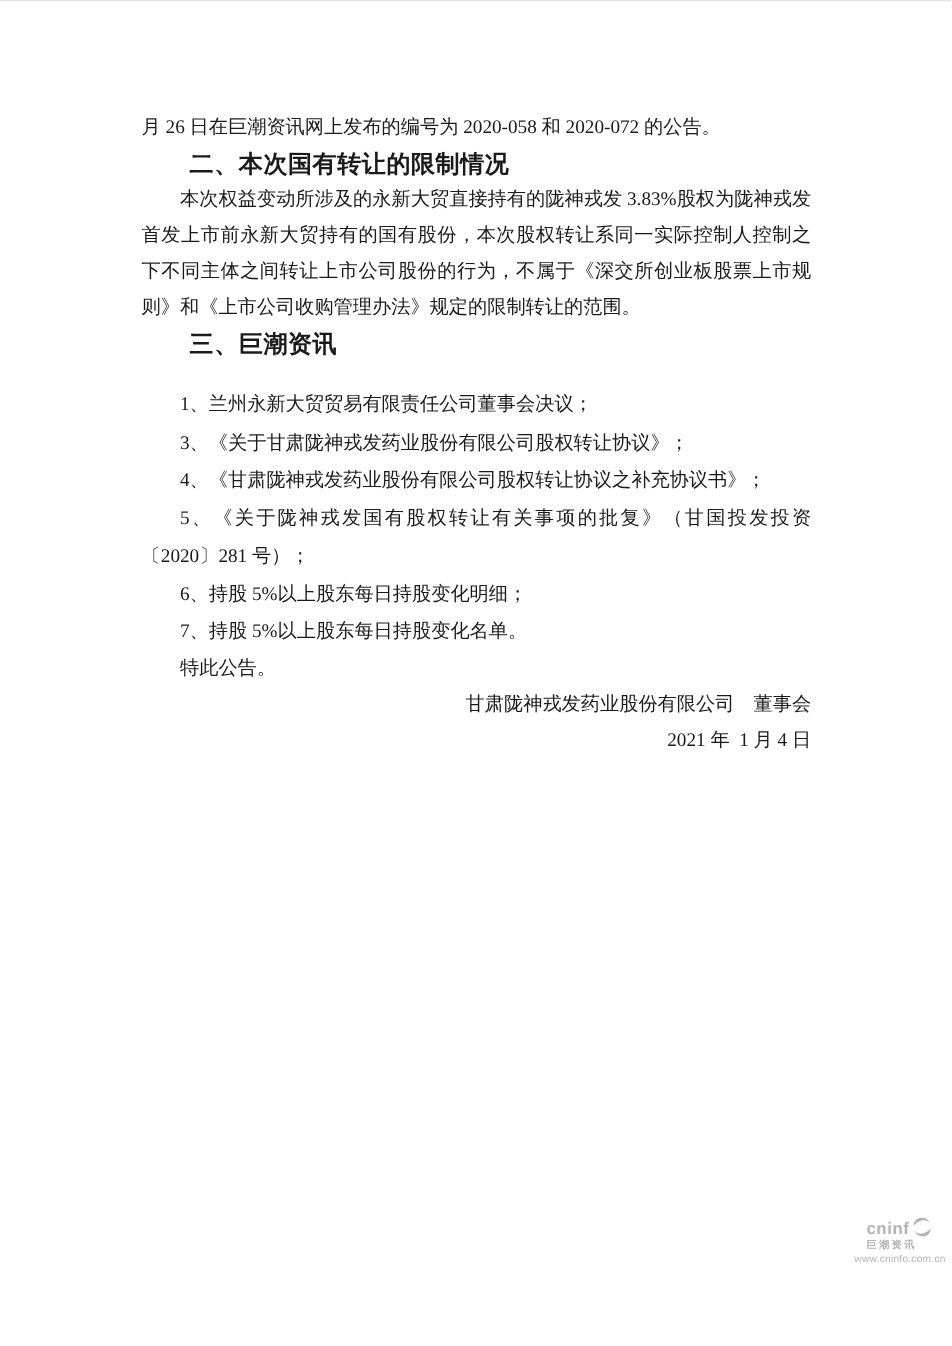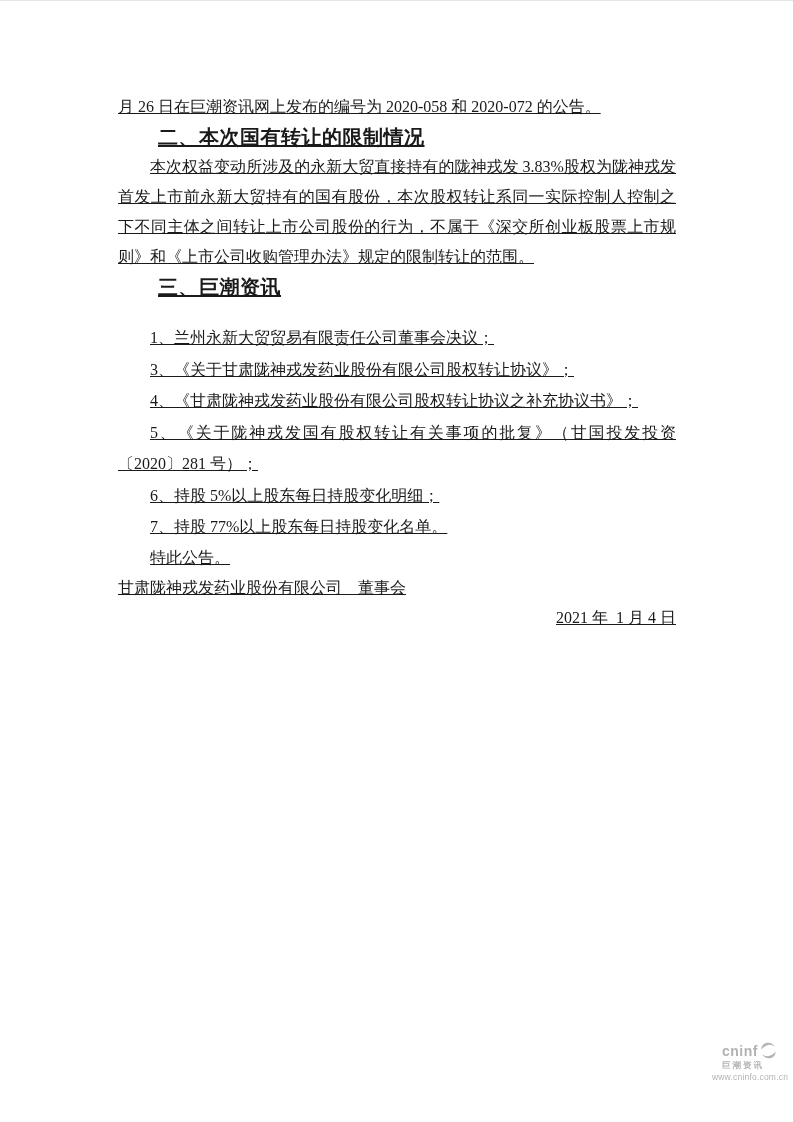--- a/index.html
+++ b/index.html
@@ -21,21 +21,20 @@
   .content {
     position: absolute;
     left: 118px;
     top: 91px;
     width: 558px;
     font-size: 16px;
   }
   .content p, .content h2 {
     margin: 0;
     padding: 0;
-    text-decoration: underline;
   }
   .intro-line {
     line-height: 30px;
   }
   .sec-heading {
     font-family: "Liberation Sans", "DejaVu Sans", sans-serif;
     font-weight: 700;
     font-size: 20px;
     line-height: 30px;
     text-indent: 2em;
@@ -58,31 +57,32 @@
     text-align: justify;
   }
   .closing {
     margin-top: 29px;
     line-height: 30px;
     text-indent: 2em;
   }
   .sig-company {
     margin-top: 57px;
     line-height: 30px;
+    text-align: right;
   }
   .sig-date {
     margin-top: 3px;
     line-height: 30px;
     text-align: right;
     padding-right: 3px;
     white-space: pre;
   }
   .watermark {
     position: absolute;
-    top: 1040px;
+    top: 1012px;
     right: 3px;
     width: 80px;
     color: #b3b3b3;
     font-family: "Liberation Sans", "DejaVu Sans", sans-serif;
     text-align: center;
     user-select: none;
   }
   .wm-row {
     display: flex;
     align-items: center;
@@ -129,21 +129,21 @@
     <p class="body-para">本次权益变动所涉及的永新大贸直接持有的陇神戎发 3.83%股权为陇神戎发首发上市前永新大贸持有的国有股份，本次股权转让系同一实际控制人控制之下不同主体之间转让上市公司股份的行为，不属于《深交所创业板股票上市规则》和《上市公司收购管理办法》规定的限制转让的范围。</p>
 
     <h2 class="sec-heading h-sec3">三、巨潮资讯</h2>
 
     <div class="doc-list">
       <p class="doc-item">1、兰州永新大贸贸易有限责任公司董事会决议；</p>
       <p class="doc-item">3、《关于甘肃陇神戎发药业股份有限公司股权转让协议》；</p>
       <p class="doc-item">4、《甘肃陇神戎发药业股份有限公司股权转让协议之补充协议书》；</p>
       <p class="doc-item">5、《关于陇神戎发国有股权转让有关事项的批复》（甘国投发投资〔2020〕281 号）；</p>
       <p class="doc-item">6、持股 5%以上股东每日持股变化明细；</p>
-      <p class="doc-item">7、持股 77%以上股东每日持股变化名单。</p>
+      <p class="doc-item">7、持股 5%以上股东每日持股变化名单。</p>
     </div>
 
     <p class="closing">特此公告。</p>
 
     <p class="sig-company">甘肃陇神戎发药业股份有限公司　董事会</p>
 
     <p class="sig-date">2021 年  1 月 4 日</p>
 
   </div>
 

